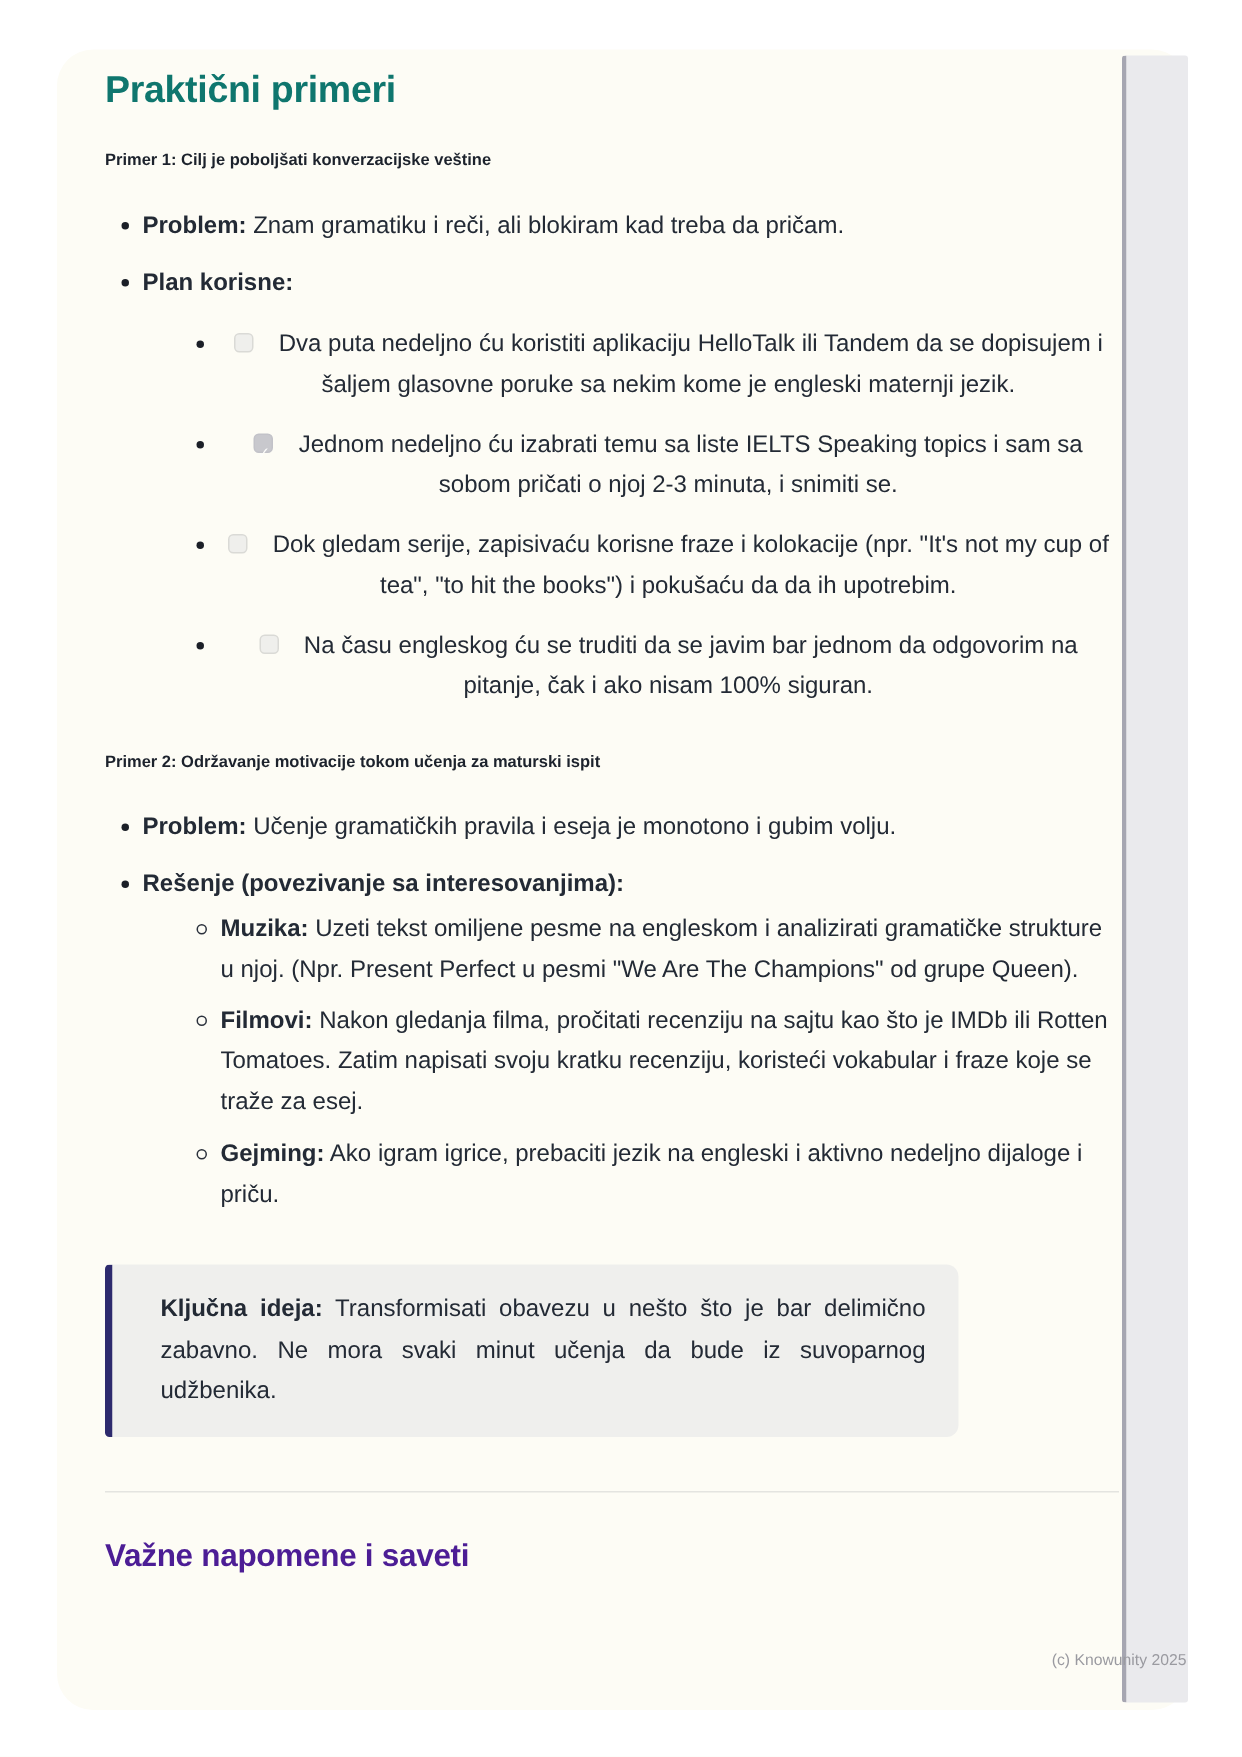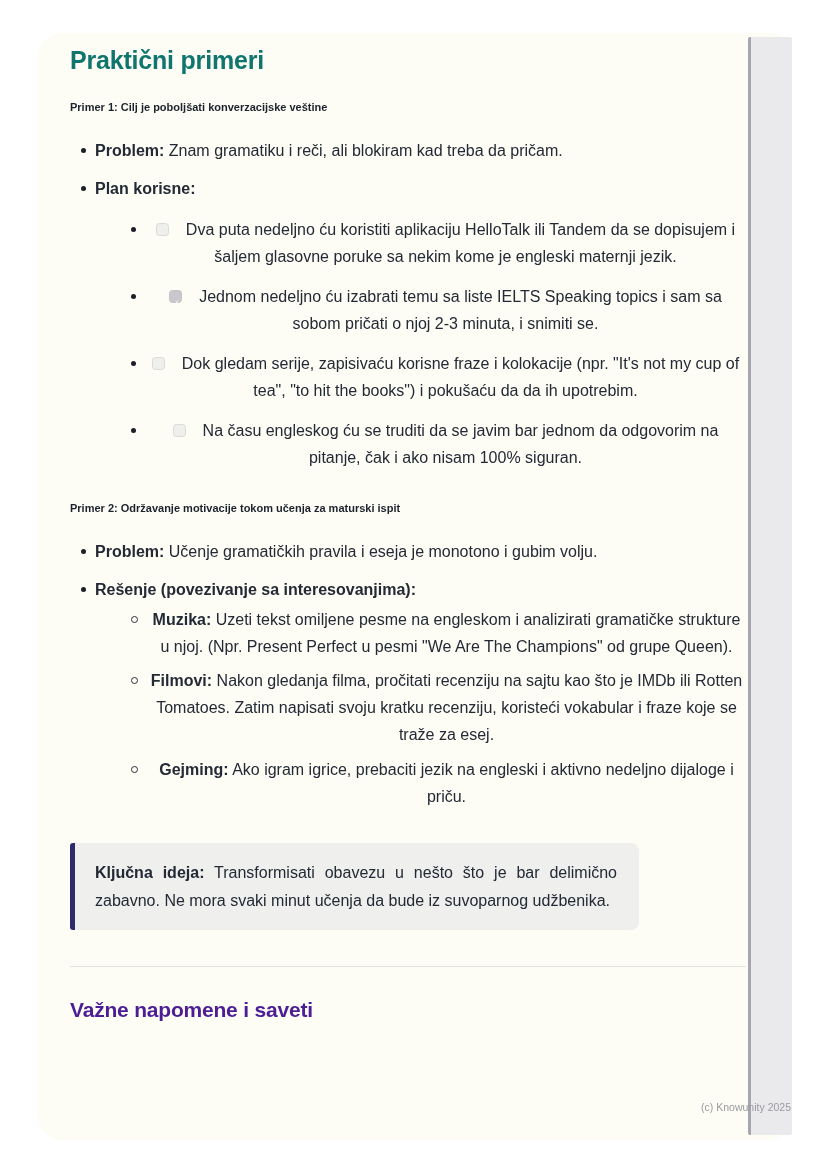--- a/index.html
+++ b/index.html
@@ -47,33 +47,33 @@
   .cbx{
     display:inline-block;width:13px;height:13px;border-radius:3.5px;
     background:#efefec;border:1px solid #dadad6;box-sizing:border-box;
     margin-right:17px;vertical-align:-1px;position:relative;
   }
   .cbx.checked{background:#c8c8cd;border-color:#c2c2c8;}
   .cbx.checked::after{
     content:"✓";position:absolute;left:1.5px;top:-1px;font-size:10px;
     font-weight:700;color:#fdfdfb;
   }
-  ul.circles{margin:3px 0 4px 0;text-align:center;}
+  ul.circles{margin:3px 0 4px 0;}
   ul.circles > li{
     position:relative;padding-left:52px;margin-bottom:7px;
     font-size:16px;line-height:27px;
   }
   ul.circles > li::before{
     content:"";position:absolute;left:36px;top:10px;width:5px;height:5px;
     border-radius:50%;border:1.5px solid #2b313c;background:transparent;
   }
   .callout{
     margin-top:33px;width:569px;box-sizing:border-box;
     background:#efefed;border-left:5px solid #2d2a6d;border-radius:3px 8px 8px 3px;
-    padding:16px 22px 16px 20px;
+    padding:16px 22px 16px 32px;
   }
   .callout p{
     margin:0;font-size:16px;line-height:27.5px;text-align:justify;color:#232a35;
   }
   hr.rule{border:none;border-top:1px solid #e4e4e0;margin:36px 0 0 0;width:676px;}
   .footer-copy{
     position:absolute;right:37px;top:1101px;font-size:10.5px;color:#9a9aa0;z-index:6;
   }
   .scroll-strip{
     position:absolute;left:748px;top:37px;width:44px;height:1098px;

